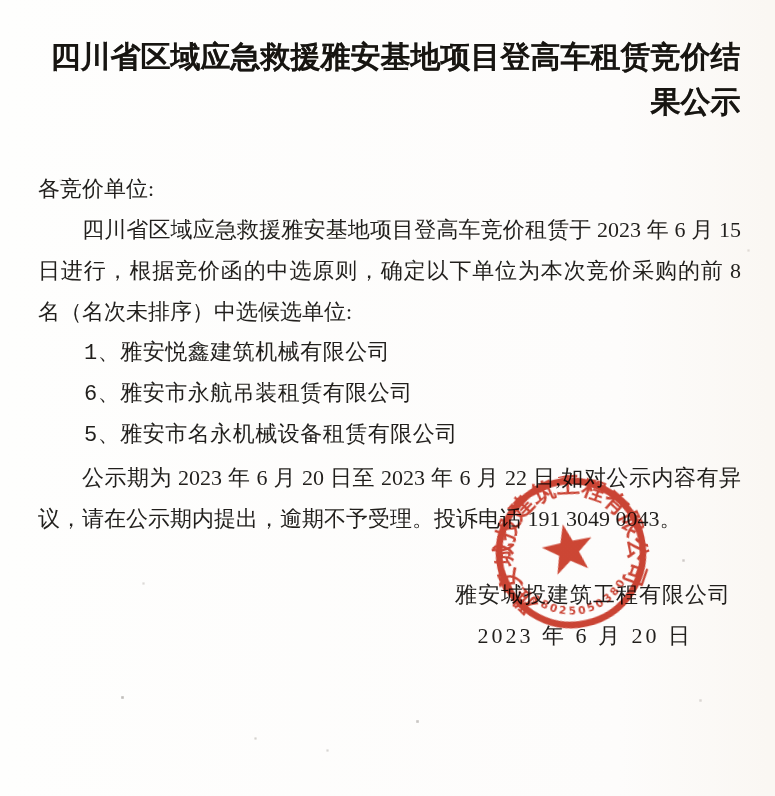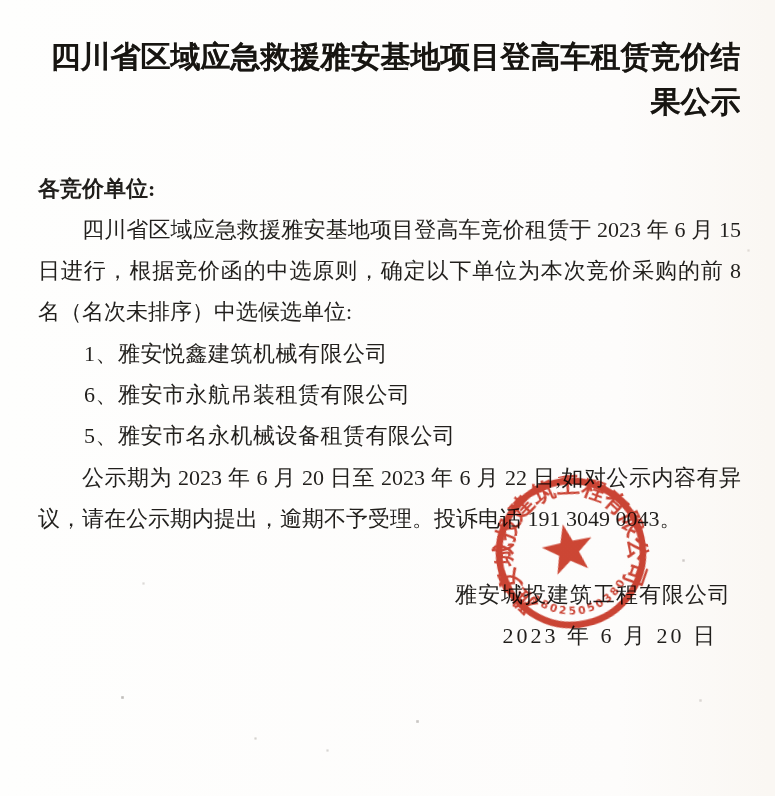--- a/index.html
+++ b/index.html
@@ -26,51 +26,51 @@
     font-size: 30px;
     line-height: 45px;
     color: #171511;
     text-shadow: 0 0 0.6px rgba(20,18,15,.55);
   }
 
   .salutation {
     margin: 44px 36px 0 38px;
     font-size: 22px;
     line-height: 41px;
-    font-weight: bold;
   }
 
   .para {
     margin: 0 34px 0 38px;
     font-size: 22px;
     line-height: 41px;
     text-align: justify;
     text-justify: inter-character;
   }
   .para.indent { text-indent: 2em; }
 
   .candidate-list { margin: 1px 0 0 84px; }
   .candidate-item {
     font-size: 22px;
     line-height: 41px;
     letter-spacing: 0.5px;
+    font-family: Liberation Mono, monospace;
   }
 
   .para2 { margin-top: 1px; }
 
   .signature-company {
     margin-top: 35px;
     padding-right: 44px;
     text-align: right;
     font-size: 22px;
     line-height: 41px;
     letter-spacing: 1px;
   }
   .signature-date {
-    padding-right: 57px;
+    padding-right: 82px;
     text-align: right;
     font-size: 22px;
     line-height: 41px;
     letter-spacing: 3px;
   }
 
   .stamp {
     position: absolute;
     left: 494px;
     top: 476px;

